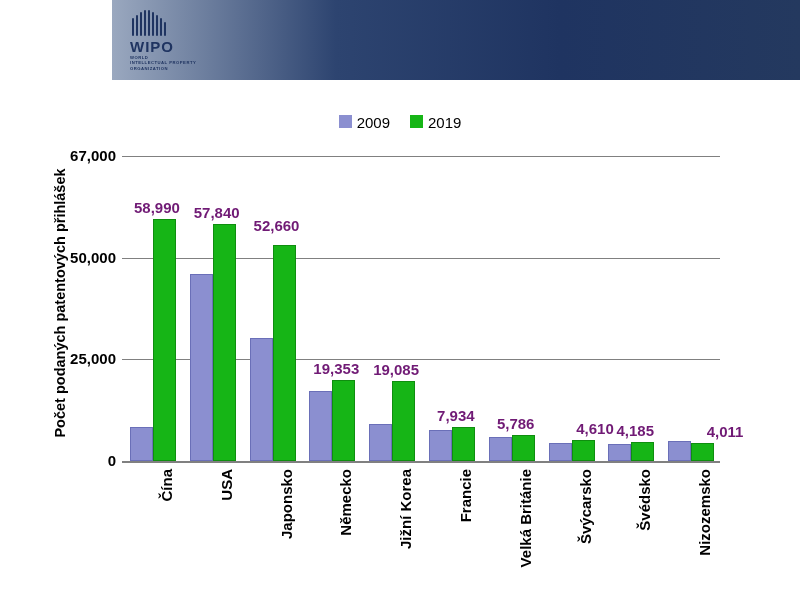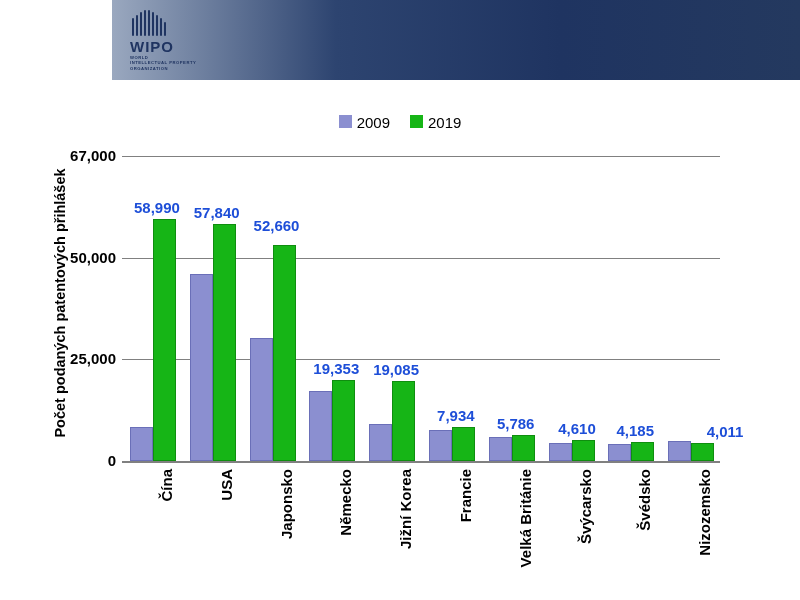--- a/index.html
+++ b/index.html
@@ -160,21 +160,21 @@
   }
   .bar.b2009 { background: #8b8fd0; border: 1px solid #6a6fb8; }
   .bar.b2019 { background: #16b516; border: 1px solid #0f8e0f; }
 
   .datalabel {
     position: absolute;
     width: 120px;
     text-align: center;
     font-size: 15px;
     font-weight: bold;
-    color: #1d4ed8;
+    color: #701a75;
     white-space: nowrap;
   }
 
   .catlabel {
     position: absolute;
     top: 394px;
     width: 200px;
     font-size: 15px;
     font-weight: bold;
     color: #000000;
@@ -257,21 +257,21 @@
           <div class="bar b2019" style="left: 569.1px; width: 21px; height: 16.3114px;"></div>
         </div>
       <div id="labels">
           <div class="datalabel" style="left: -25.1px; top: 43.1073px;">58,990</div>
           <div class="datalabel" style="left: 34.7px; top: 47.784px;">57,840</div>
           <div class="datalabel" style="left: 94.5px; top: 61px;">52,660</div>
           <div class="datalabel" style="left: 154.3px; top: 204.298px;">19,353</div>
           <div class="datalabel" style="left: 214.1px; top: 205.388px;">19,085</div>
           <div class="datalabel" style="left: 273.9px; top: 251px; text-align: center;">7,934</div>
           <div class="datalabel" style="left: 333.7px; top: 259.47px;">5,786</div>
-          <div class="datalabel" style="left: 395px; top: 264.253px;">4,610</div>
+          <div class="datalabel" style="left: 413px; top: 264.253px;">4,610</div>
           <div class="datalabel" style="left: 453.3px; top: 265.981px;">4,185</div>
           <div class="datalabel" style="left: 543px; top: 266.689px;">4,011</div>
         </div>
     </div>
 
     <div id="cats">
         <div class="catlabel" style="left: 157.9px; top: 389px; width: 200px; transform: rotate(-90deg) translateX(-200px);">Čína</div>
         <div class="catlabel" style="left: 217.7px; top: 389px; width: 200px; transform: rotate(-90deg) translateX(-200px);">USA</div>
         <div class="catlabel" style="left: 277.5px; top: 389px; width: 200px; transform: rotate(-90deg) translateX(-200px);">Japonsko</div>
         <div class="catlabel" style="left: 337.3px; top: 389px; width: 200px; transform: rotate(-90deg) translateX(-200px);">Německo</div>

